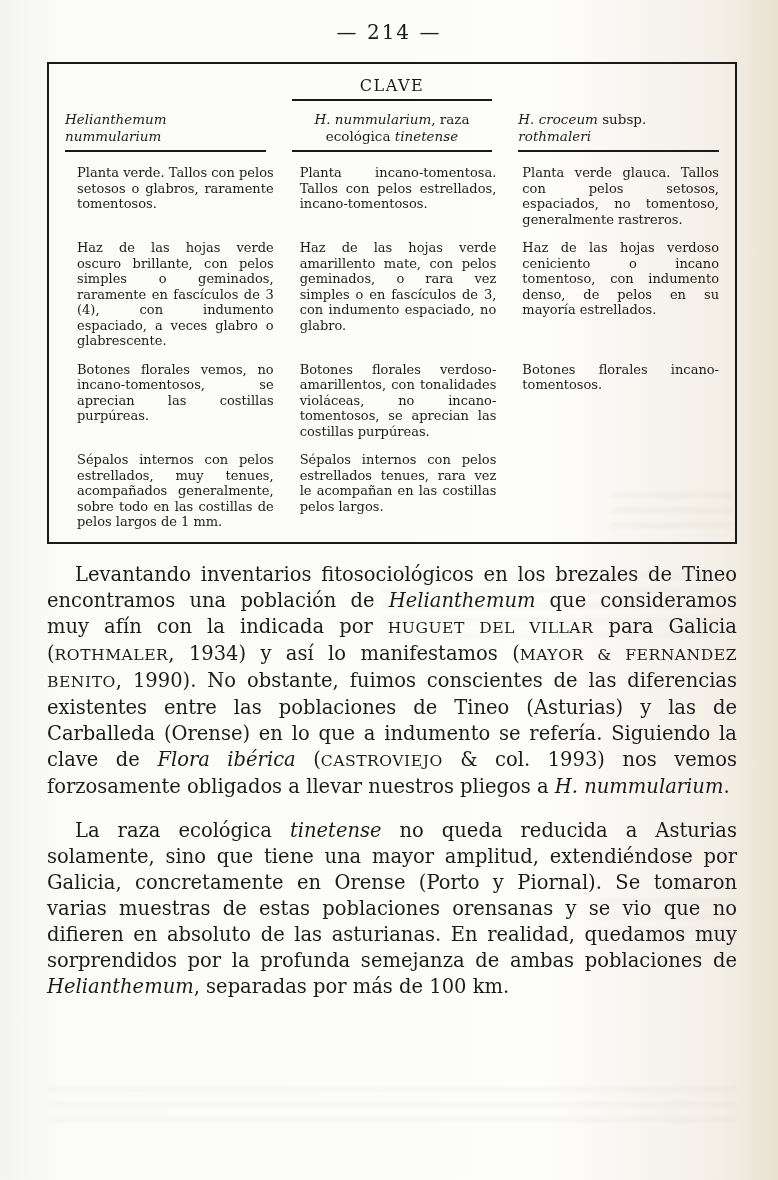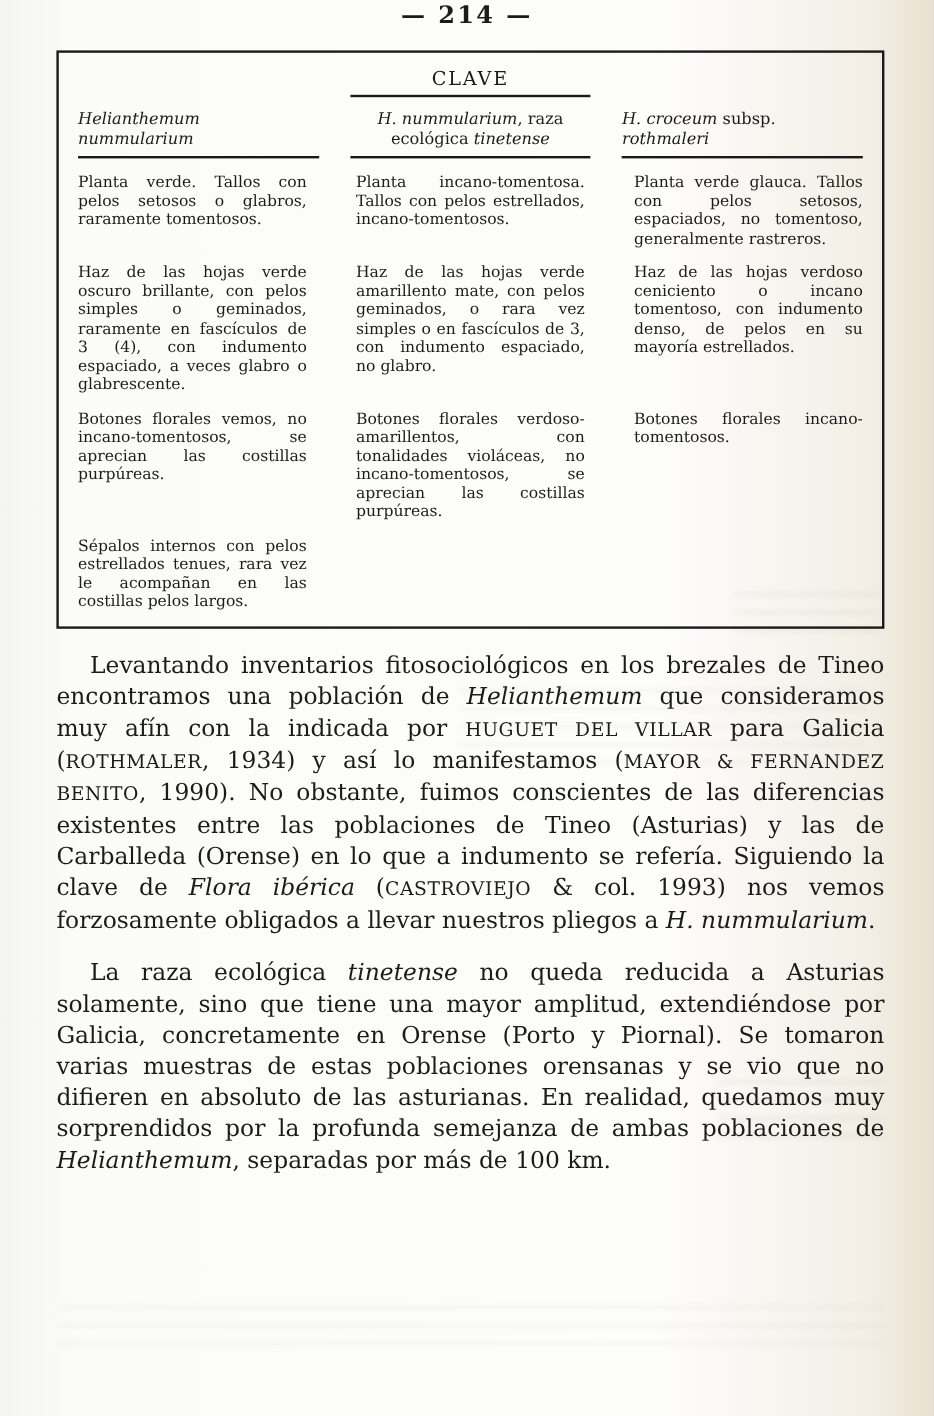--- a/index.html
+++ b/index.html
@@ -7,24 +7,24 @@
     position:relative;
     width:778px;height:1180px;
     margin:0 auto;
     background:linear-gradient(90deg,#f4f4f2 0%,#fbfbfa 8%,#fdfdfc 70%,#f3efe6 93%,#e9e1d0 100%);
     font-family:"DejaVu Serif","Liberation Serif",serif;
     color:#1b1b1b;
     overflow:hidden;
   }
   .content{position:relative;z-index:1;}
   .page-number{
+    padding-top:20px;
     text-align:center;
     font-size:20px;
     letter-spacing:2px;
-    font-weight:bold;
   }
   .body-text{
     margin:0 41px 0 47px;
     font-size:19.5px;
     line-height:26px;
     text-align:justify;
   }
   .intro{margin-top:32px;}
   .para{margin-top:18px;}
   .para.indent{text-indent:28px;}
@@ -59,22 +59,23 @@
   .col-header{
     font-size:13.5px;
     line-height:17px;
     padding-bottom:5px;
     border-bottom:2px solid #1a1a1a;
   }
   .col-header.center{text-align:center;}
   .t-row{
     display:grid;
     grid-template-columns:1fr 1fr 1fr;
-    column-gap:41px;
+    column-gap:26px;
     margin-top:13px;
+    margin-left:12px;
   }
   .t-cell{
     font-size:13px;
     line-height:15.5px;
     text-align:justify;
   }
 
   
   .ghost{
     position:absolute;z-index:0;
@@ -126,20 +127,21 @@
         <div class="t-cell">Haz de las hojas verdoso ceniciento o incano tomentoso, con indumento denso, de pelos en su mayoría estrellados.</div>
       </div>
 
       <div class="t-row">
         <div class="t-cell">Botones florales vemos, no incano-tomentosos, se aprecian las costillas purpúreas.</div>
         <div class="t-cell">Botones florales verdoso-amarillentos, con tonalidades violáceas, no incano-tomentosos, se aprecian las costillas purpúreas.</div>
         <div class="t-cell">Botones florales incano-tomentosos.</div>
       </div>
 
       <div class="t-row">
+        <div class="t-cell">Sépalos internos con pelos estrellados, muy tenues, acompañados generalmente, sobre todo en las costillas de pelos largos de 1 mm.</div>
         <div class="t-cell">Sépalos internos con pelos estrellados tenues, rara vez le acompañan en las costillas pelos largos.</div>
       </div>
     </div>
 
     <p class="body-text para indent"><span>Levantando inventarios fitosociológicos en los brezales de Tineo encontramos una población de </span><span class="it">Helianthemum</span><span> que consideramos muy afín con la indicada por </span><span class="caps">HUGUET DEL VILLAR</span><span> para Galicia (</span><span class="caps">ROTHMALER</span><span>, 1934) y así lo manifestamos (</span><span class="caps">MAYOR &amp; FERNANDEZ BENITO</span><span>, 1990). No obstante, fuimos conscientes de las diferencias existentes entre las poblaciones de Tineo (Asturias) y las de Carballeda (Orense) en lo que a indumento se refería. Siguiendo la clave de </span><span class="it">Flora ibérica</span><span> (</span><span class="caps">CASTROVIEJO</span><span> &amp; col. 1993) nos vemos forzosamente obligados a llevar nuestros pliegos a </span><span class="it">H. nummularium</span><span>.</span></p>
     <p class="body-text para indent"><span>La raza ecológica </span><span class="it">tinetense</span><span> no queda reducida a Asturias solamente, sino que tiene una mayor amplitud, extendiéndose por Galicia, concretamente en Orense (Porto y Piornal). Se tomaron varias muestras de estas poblaciones orensanas y se vio que no difieren en absoluto de las asturianas. En realidad, quedamos muy sorprendidos por la profunda semejanza de ambas poblaciones de </span><span class="it">Helianthemum</span><span>, separadas por más de 100 km.</span></p>
 
   </div>
 </div>
 

